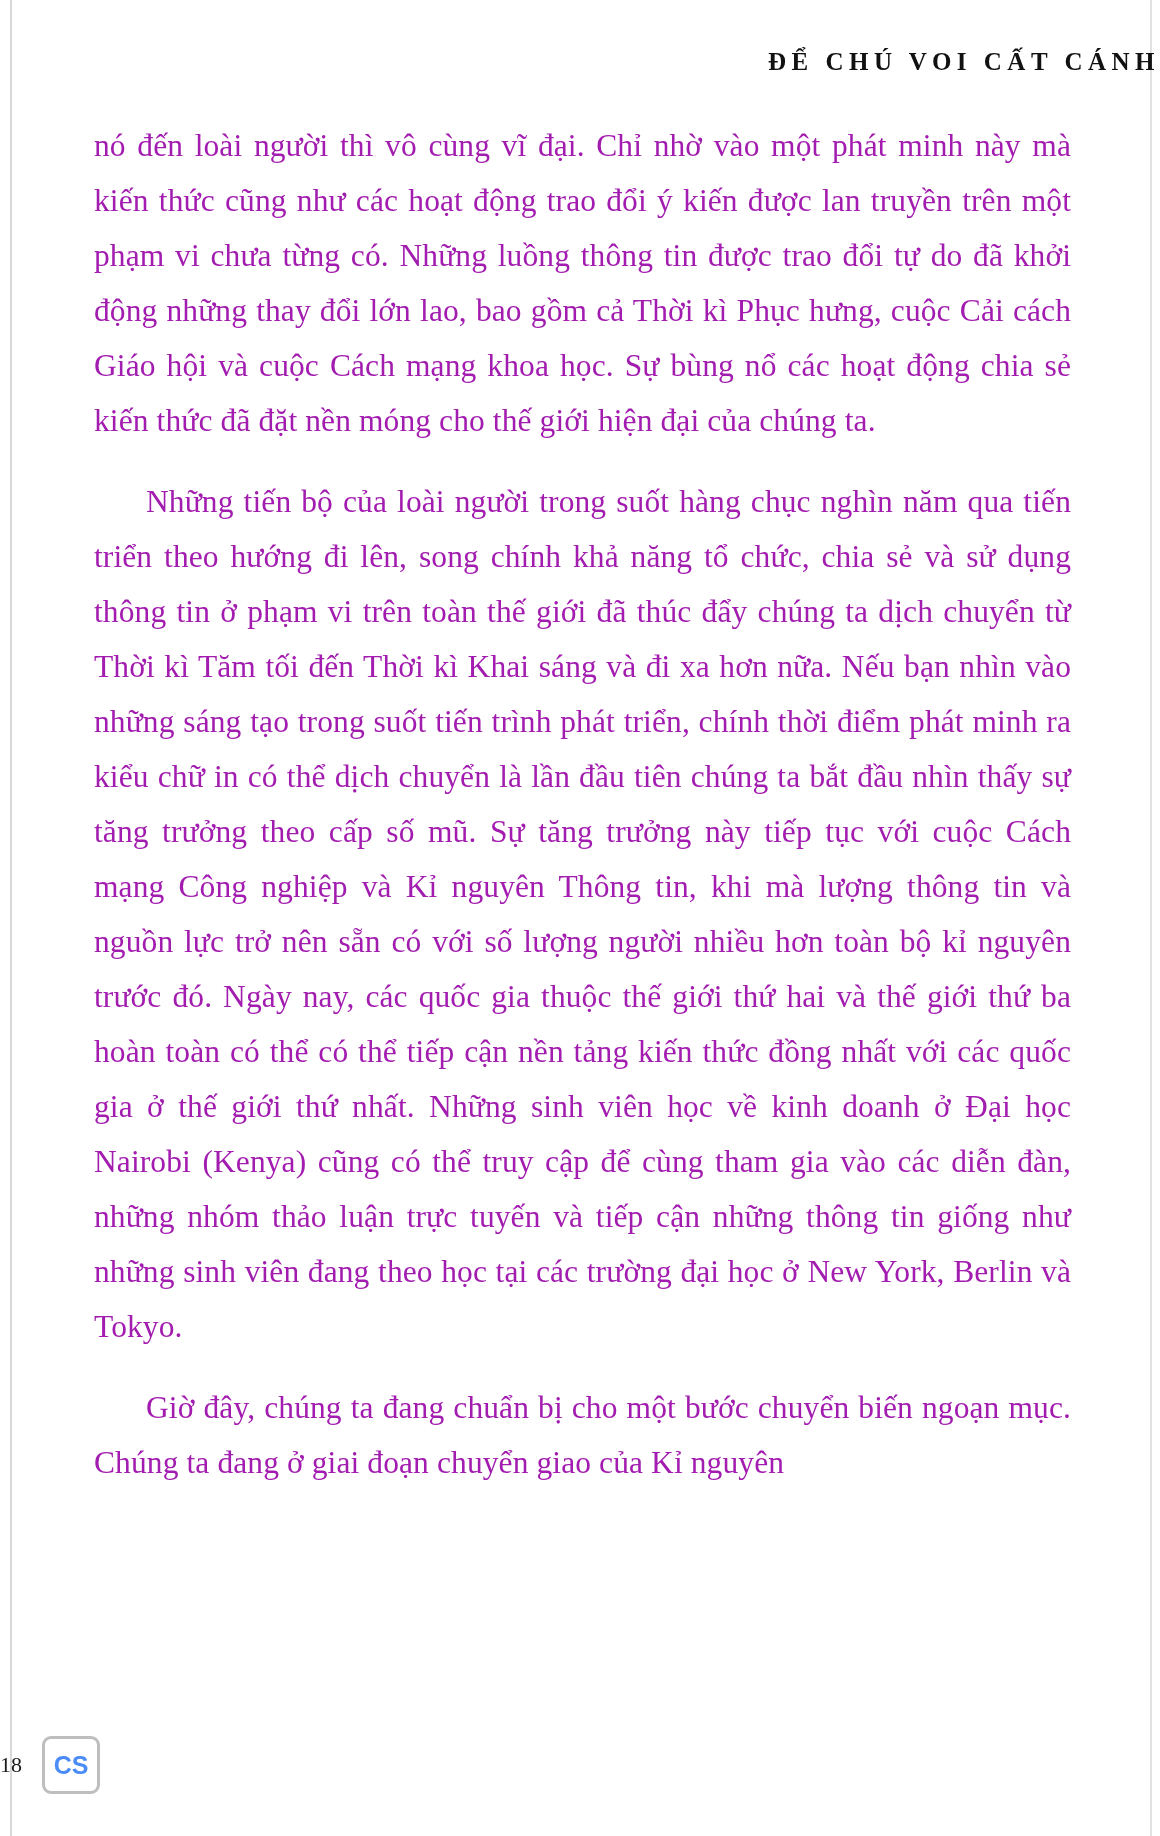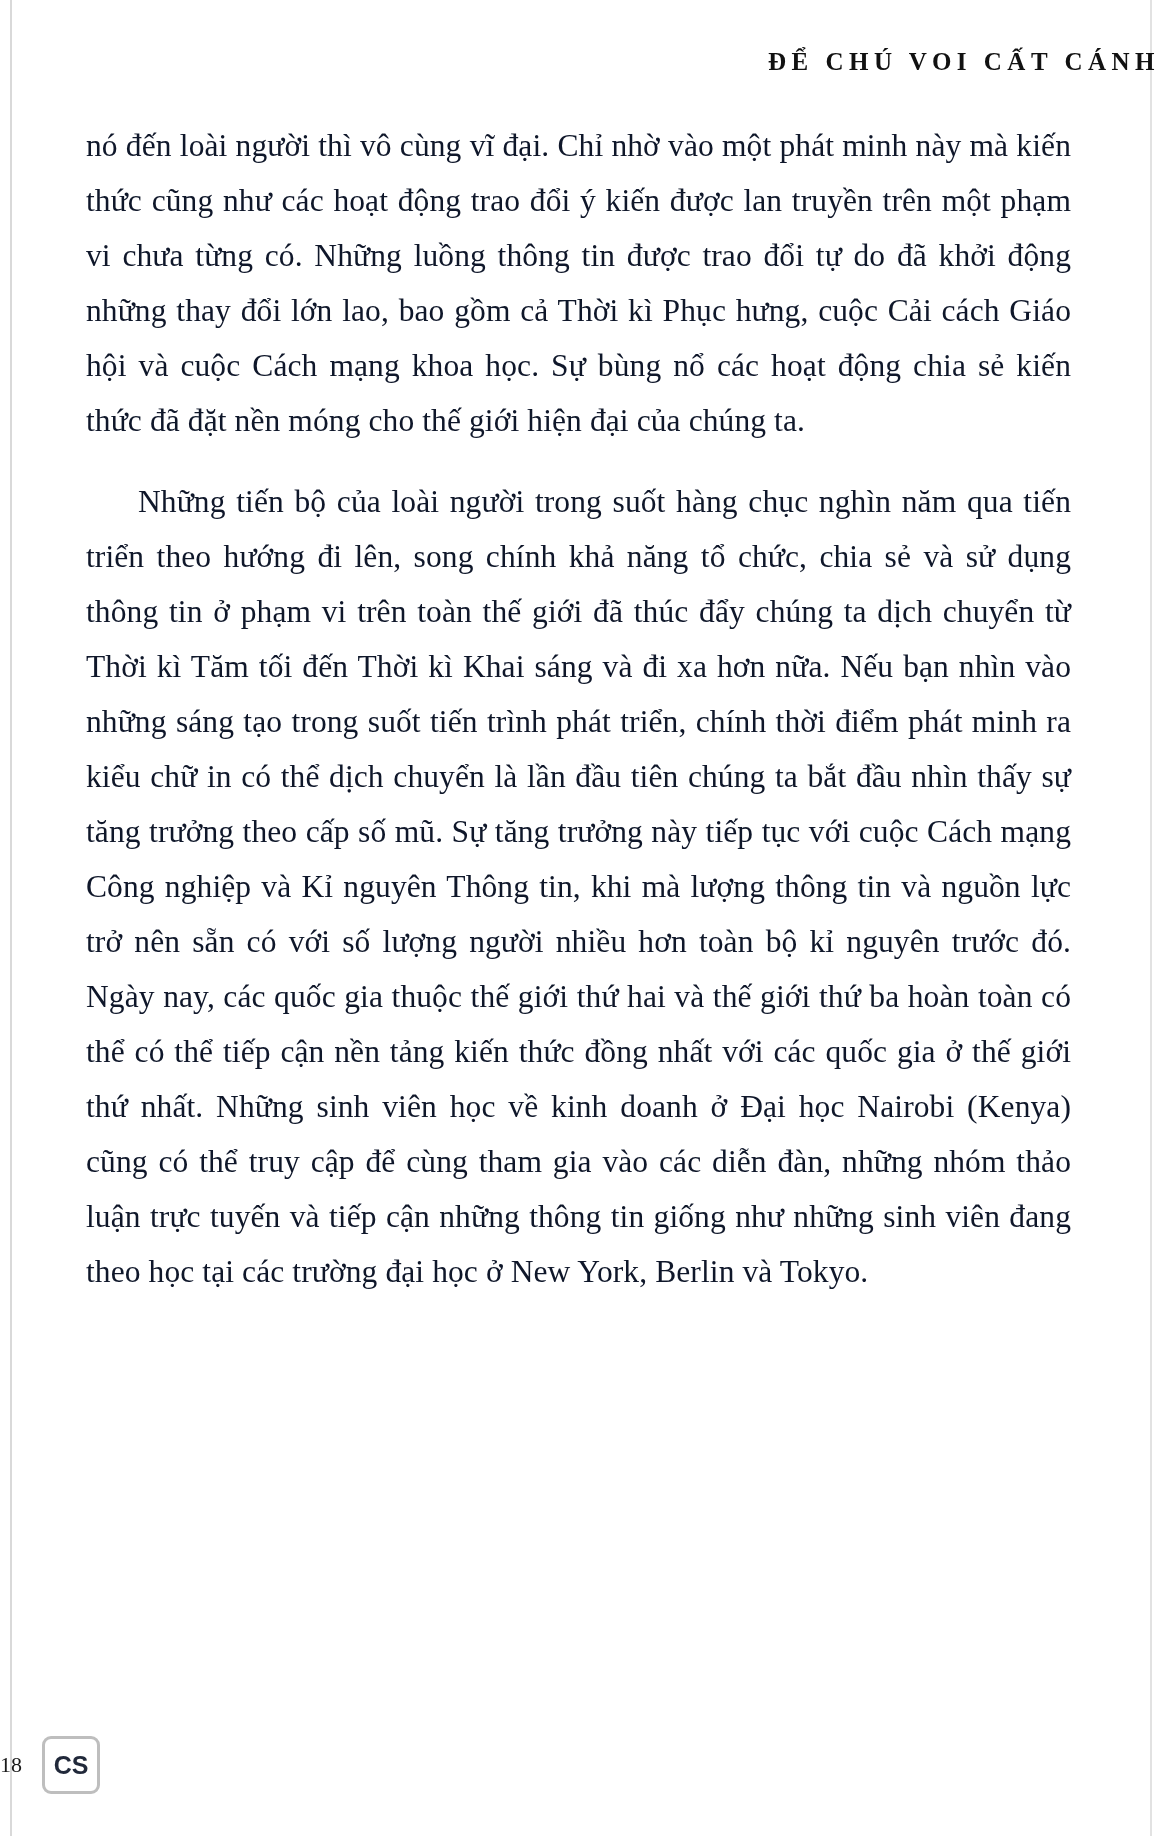--- a/index.html
+++ b/index.html
@@ -54,26 +54,26 @@
   }
 
   .body-text {
     position: absolute;
     top: 118px;
     left: 86px;
     width: 985px;
   }
 
   .para {
-    margin: 0 0 26px 0;
+    margin: 0 0 26px 8px;
     font-size: 31.5px;
     line-height: 55px;
     text-align: justify;
     text-justify: inter-word;
-    color: #0f172a;
+    color: #a21caf;
     letter-spacing: 0.1px;
     font-family: Liberation Serif, serif;
   }
   .para.indent {
     text-indent: 52px;
   }
   .para:last-child {
     margin-bottom: 0;
   }
 
@@ -103,21 +103,21 @@
     width: 52px;
     height: 52px;
     border: 3px solid #b9b9b9;
     border-radius: 9px;
     display: flex;
     align-items: center;
     justify-content: center;
     font-family: "Liberation Sans", sans-serif;
     font-weight: bold;
     font-size: 25px;
-    color: #0f172a;
+    color: #3b82f6;
     letter-spacing: 0px;
   }
   .watermark .cs-text {
     font-family: "Liberation Sans", sans-serif;
     font-size: 35px;
     color: #b0b0b0;
     letter-spacing: 0.2px;
   }
 </style>
 </head>
@@ -125,20 +125,21 @@
 
 <div class="page">
   <div class="scan-edge-left"></div>
   <div class="scan-edge-right"></div>
 
   <div class="running-head">ĐỂ CHÚ VOI CẤT CÁNH</div>
 
   <div class="body-text">
     <p class="para">nó đến loài người thì vô cùng vĩ đại. Chỉ nhờ vào một phát minh này mà kiến thức cũng như các hoạt động trao đổi ý kiến được lan truyền trên một phạm vi chưa từng có. Những luồng thông tin được trao đổi tự do đã khởi động những thay đổi lớn lao, bao gồm cả Thời kì Phục hưng, cuộc Cải cách Giáo hội và cuộc Cách mạng khoa học. Sự bùng nổ các hoạt động chia sẻ kiến thức đã đặt nền móng cho thế giới hiện đại của chúng ta.</p>
     <p class="para indent">Những tiến bộ của loài người trong suốt hàng chục nghìn năm qua tiến triển theo hướng đi lên, song chính khả năng tổ chức, chia sẻ và sử dụng thông tin ở phạm vi trên toàn thế giới đã thúc đẩy chúng ta dịch chuyển từ Thời kì Tăm tối đến Thời kì Khai sáng và đi xa hơn nữa. Nếu bạn nhìn vào những sáng tạo trong suốt tiến trình phát triển, chính thời điểm phát minh ra kiểu chữ in có thể dịch chuyển là lần đầu tiên chúng ta bắt đầu nhìn thấy sự tăng trưởng theo cấp số mũ. Sự tăng trưởng này tiếp tục với cuộc Cách mạng Công nghiệp và Kỉ nguyên Thông tin, khi mà lượng thông tin và nguồn lực trở nên sẵn có với số lượng người nhiều hơn toàn bộ kỉ nguyên trước đó. Ngày nay, các quốc gia thuộc thế giới thứ hai và thế giới thứ ba hoàn toàn có thể có thể tiếp cận nền tảng kiến thức đồng nhất với các quốc gia ở thế giới thứ nhất. Những sinh viên học về kinh doanh ở Đại học Nairobi (Kenya) cũng có thể truy cập để cùng tham gia vào các diễn đàn, những nhóm thảo luận trực tuyến và tiếp cận những thông tin giống như những sinh viên đang theo học tại các trường đại học ở New York, Berlin và Tokyo.</p>
+    <p class="para indent">Giờ đây, chúng ta đang chuẩn bị cho một bước chuyển biến ngoạn mục. Chúng ta đang ở giai đoạn chuyển giao của Kỉ nguyên</p>
   </div>
 
   <div class="page-number">18</div>
 
   <div class="watermark">
     <div class="cs-badge">CS</div>
   </div>
 </div>
 
 </body></html>

